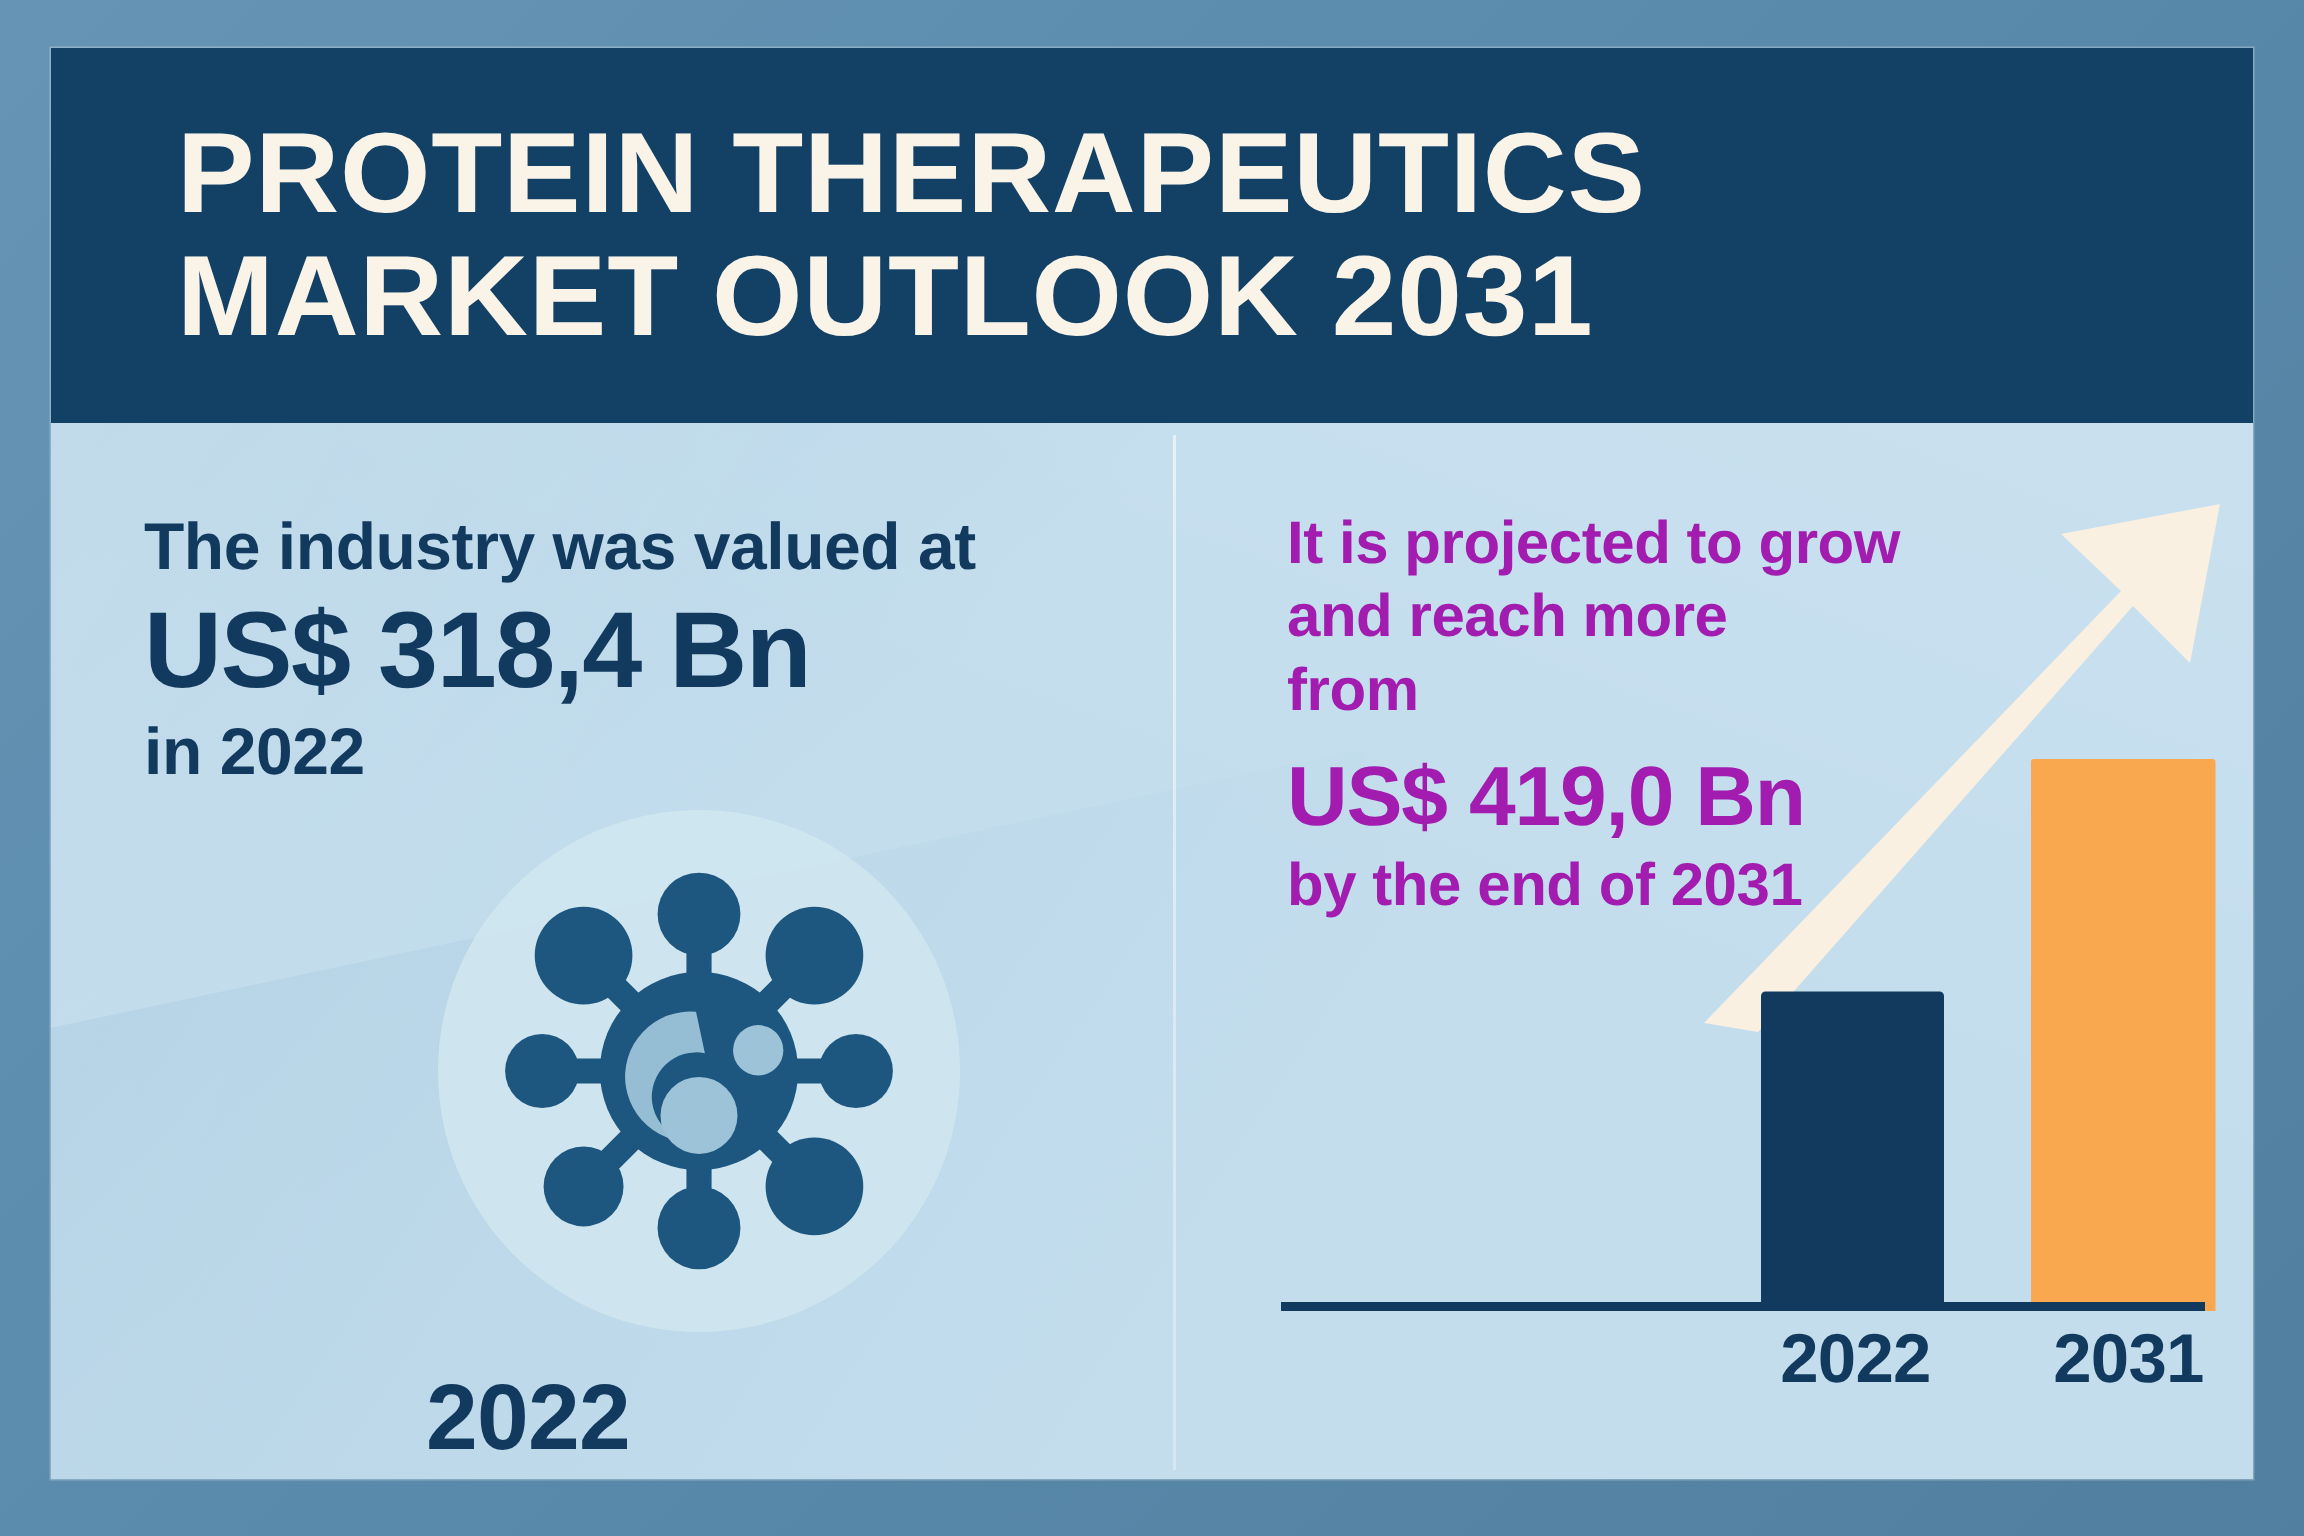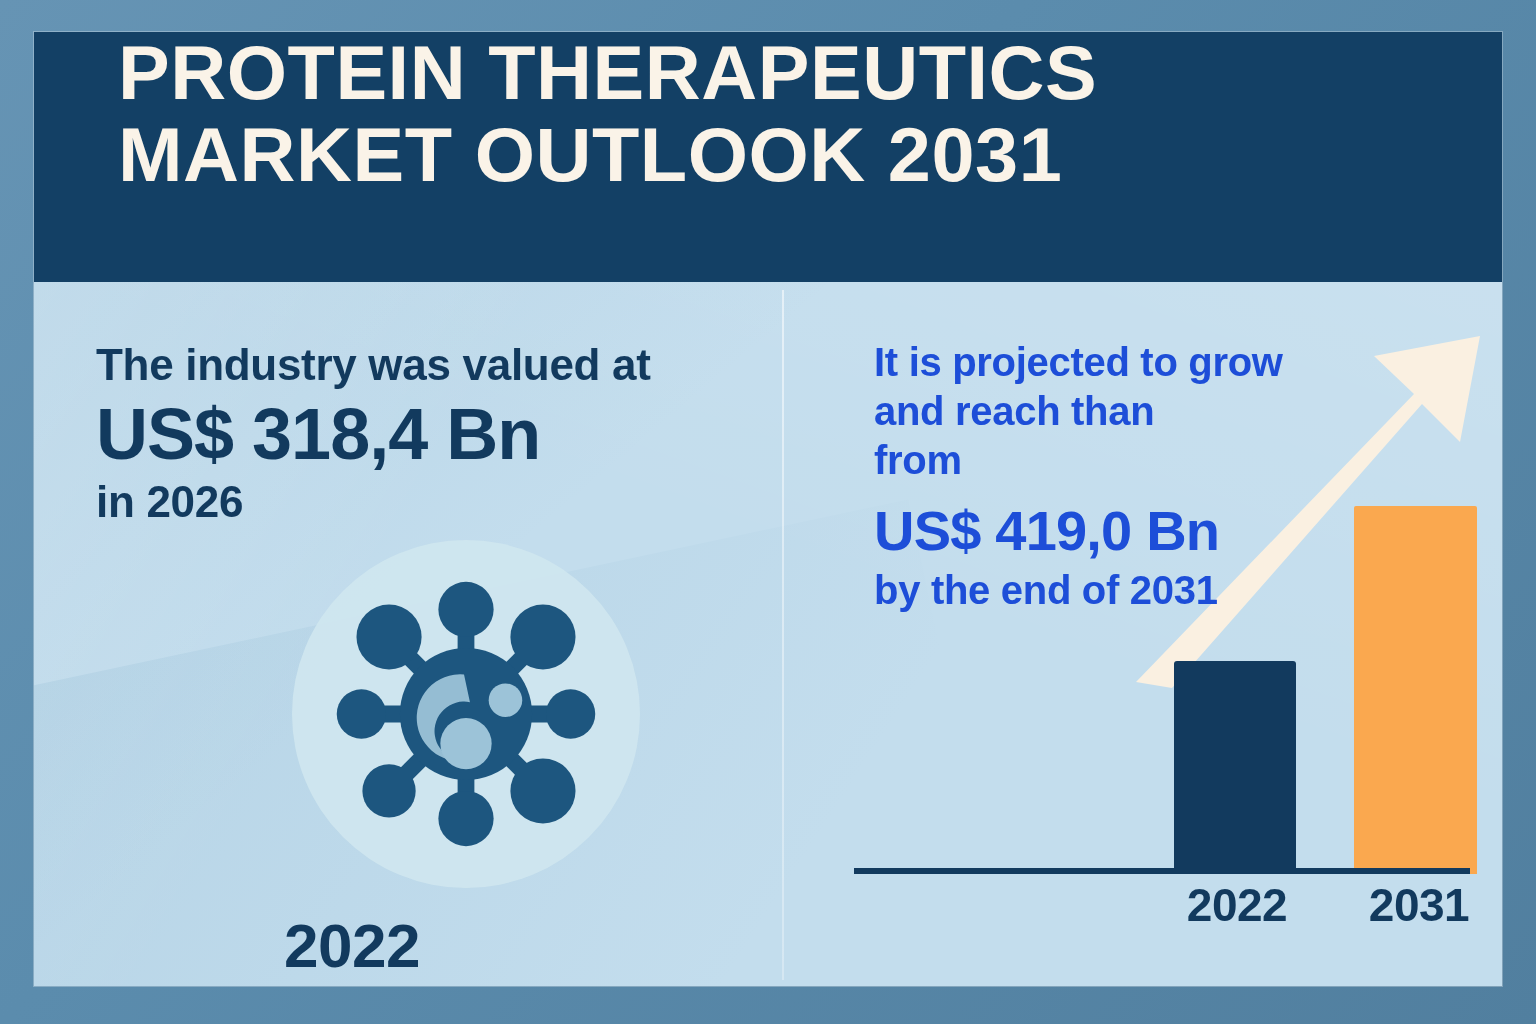--- a/index.html
+++ b/index.html
@@ -57,21 +57,21 @@
 
   
   #header-band {
     position: absolute;
     left: 0;
     top: 0;
     width: 100%;
     height: 250px;
     background: #134065;
     display: flex;
-    align-items: flex-start;
+    align-items: center;
   }
   #header-title {
     color: #faf3e8;
     font-size: 76px;
     font-weight: bold;
     line-height: 1.08;
     letter-spacing: 0.5px;
     margin-left: 84px;
     margin-right: 40px;
     text-transform: uppercase;
@@ -162,24 +162,24 @@
     top: 628px;
     font-size: 62px;
     font-weight: bold;
     color: #123a5e;
     letter-spacing: -0.5px;
   }
 
   
   #right-text {
     position: absolute;
-    left: 92px;
+    left: 76px;
     top: 56px;
     width: 520px;
-    color: #1d4ed8;
+    color: #a21caf;
   }
   .r-line {
     font-size: 40px;
     font-weight: bold;
     line-height: 1.22;
     letter-spacing: -0.3px;
   }
   .r-value {
     font-size: 56px;
     font-weight: bold;
@@ -273,21 +273,21 @@
 MARKET OUTLOOK 2031</div>
   </div>
 
   <div id="panel-divider"></div>
 
   <div id="panel-left">
 
     <div id="left-text">
       <div class="lead-line">The industry was valued at</div>
       <div class="big-value">US$ 318,4 Bn</div>
-      <div class="tail-line">in 2026</div>
+      <div class="tail-line">in 2022</div>
     </div>
 
     <div id="molecule-wrap">
       <div id="molecule-disc"></div>
       <svg id="molecule-svg" viewBox="0 0 300 300">
         <g stroke="#1d567f" stroke-width="17" stroke-linecap="round">
           <line x1="150" y1="150" x2="150" y2="52"></line>
           <line x1="150" y1="150" x2="150" y2="248"></line>
           <line x1="150" y1="150" x2="52" y2="150"></line>
           <line x1="150" y1="150" x2="248" y2="150"></line>
@@ -321,21 +321,21 @@
   <div id="panel-right">
 
     <svg id="growth-arrow" viewBox="0 0 400 380">
       <g fill="#faf0e1">
         <path d="M14 360 L292 72 L252 34 L358 14 L338 120 L300 82 L50 366 Z"></path>
       </g>
     </svg>
 
     <div id="right-text">
       <div class="r-line">It is projected to grow</div>
-      <div class="r-line">and reach than</div>
+      <div class="r-line">and reach more</div>
       <div class="r-line">from</div>
       <div class="r-value">US$ 419,0 Bn</div>
       <div class="r-tail">by the end of 2031</div>
     </div>
 
     <div id="chart">
       <div id="chart-plot">
         <div class="bar" id="bar-2022" style="height: 213.328px; background: rgb(18, 58, 94);"></div>
         <div class="bar" id="bar-2031" style="height: 368.098px; background: rgb(250, 168, 79);"></div>
       </div>

